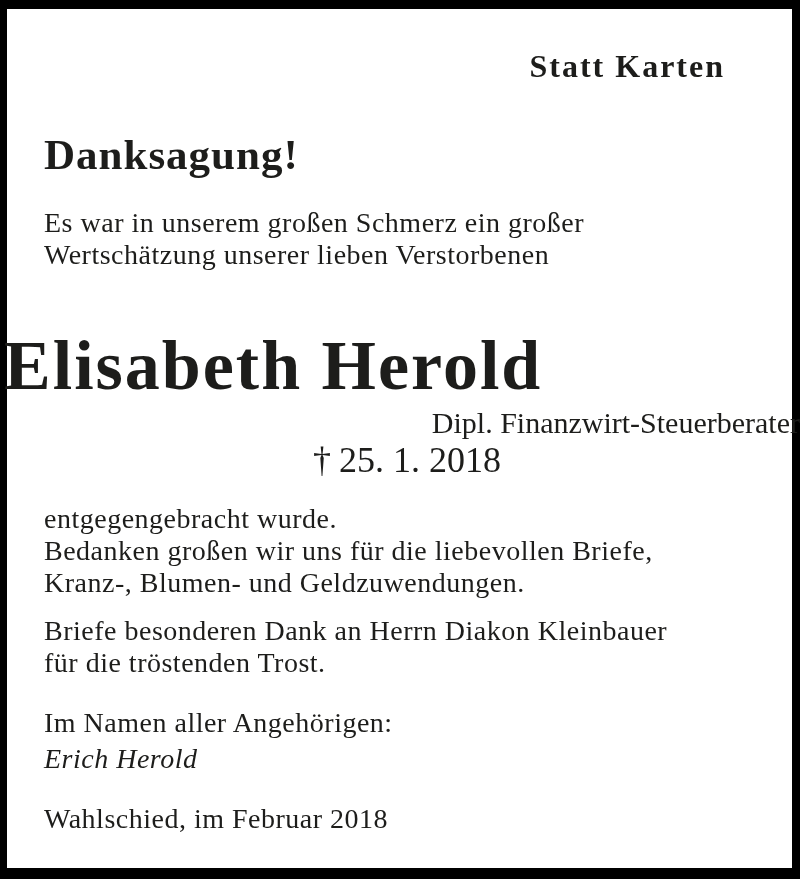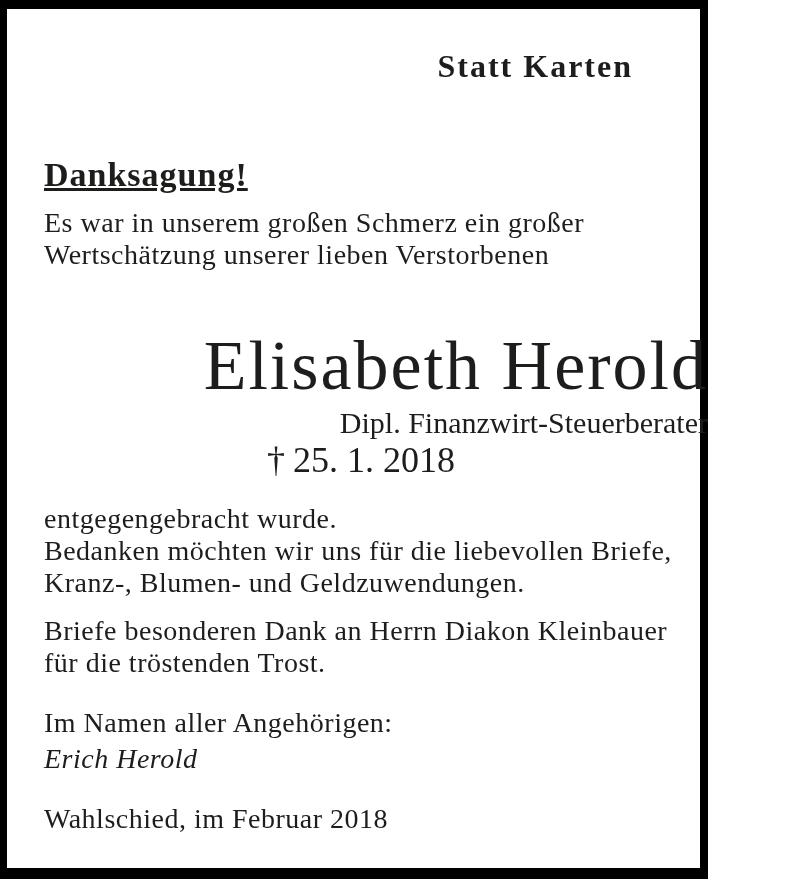--- a/index.html
+++ b/index.html
@@ -3,57 +3,56 @@
 <meta charset="utf-8">
 <style>
   * { margin: 0; padding: 0; box-sizing: border-box; }
   html, body { width: 800px; height: 879px; }
   body {
     font-family: "Liberation Serif", "DejaVu Serif", serif;
     overflow: hidden;
   }
   .frame {
     position: relative;
-    width: 708px;
+    width: 800px;
     height: 879px;
     background: #000000;
   }
   .sheet {
     position: absolute;
     top: 9px; left: 7px; right: 8px; bottom: 11px;
     background: #ffffff;
   }
   .txt {
     position: absolute;
     color: #1d1d1b;
     white-space: nowrap;
   }
   .statt {
     top: 50px; right: 75px;
     font-size: 32px; line-height: 32px;
     font-weight: bold;
     letter-spacing: 2px;
   }
   .title {
-    top: 152px; left: 44px;
-    font-size: 34px; line-height: 46px;
+    top: 132px; left: 44px;
+    font-size: 43px; line-height: 46px;
     font-weight: bold;
     letter-spacing: 1px;
-    text-decoration: underline;
   }
   .body-block {
     font-size: 28px; line-height: 32px;
     letter-spacing: 0.5px;
   }
   .intro   { top: 207px; left: 44px; }
   .name {
     top: 331px; left: 4px; right: 0;
-    text-align: right;
+    text-align: left;
     font-size: 70px; line-height: 70px;
-    font-weight: normal;
+    font-weight: bold;
     letter-spacing: 2px;
   }
   .subtitle {
     top: 408px; left: 4px; right: 0;
     text-align: right;
     font-size: 30px; line-height: 30px;
   }
   .date {
     top: 445px; left: 14px; right: 0;
     text-align: center;
@@ -89,21 +88,21 @@
   <div class="txt name">Elisabeth Herold</div>
 
   <div class="txt subtitle">Dipl. Finanzwirt-Steuerberater</div>
 
   <div class="txt date">
     <span class="cross">†</span><span>25. 1. 2018</span>
   </div>
 
   <div class="txt body-block thanks">
     <div>entgegengebracht wurde.</div>
-    <div>Bedanken möchten wir uns für die liebevollen Briefe,</div>
+    <div>Bedanken großen wir uns für die liebevollen Briefe,</div>
     <div>Kranz-, Blumen- und Geldzuwendungen.</div>
   </div>
 
   <div class="txt body-block special">
     <div>Briefe besonderen Dank an Herrn Diakon Kleinbauer</div>
     <div>für die tröstenden Trost.</div>
   </div>
 
   <div class="txt body-block family">Im Namen aller Angehörigen:</div>
 

